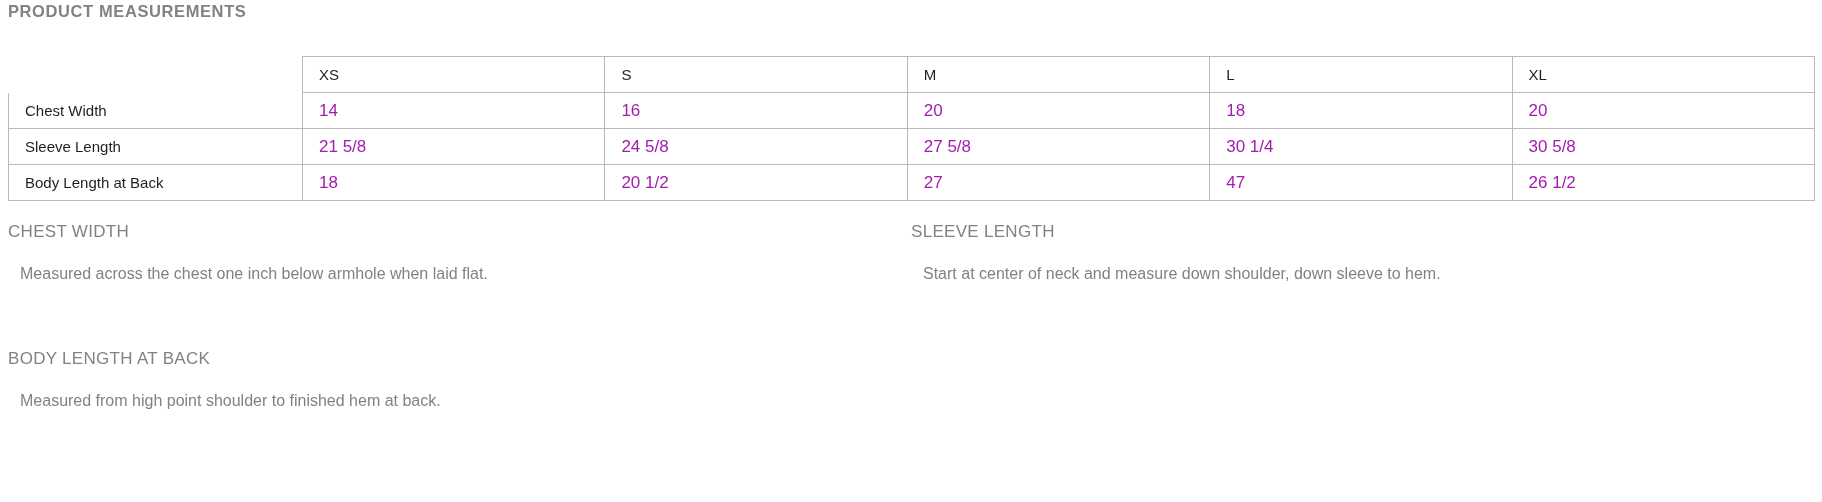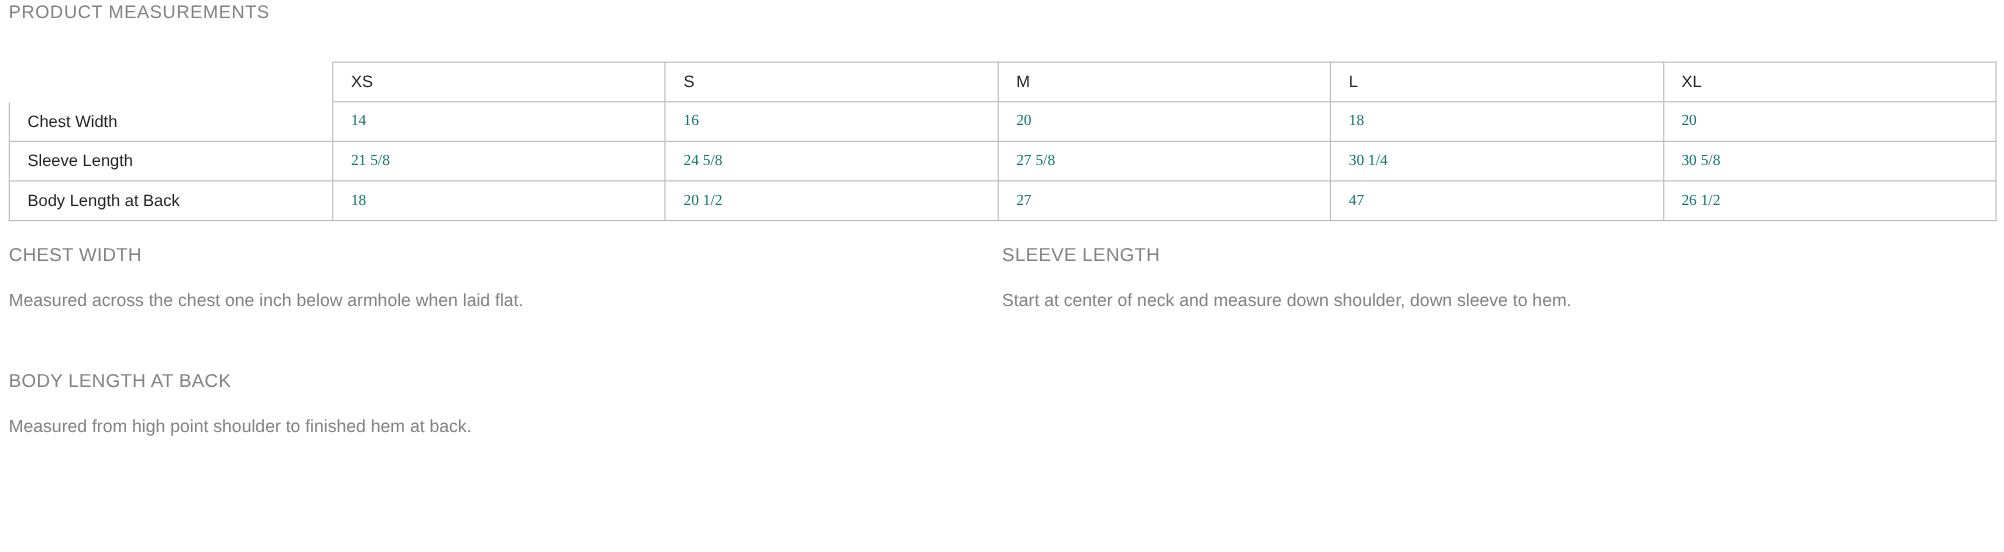--- a/index.html
+++ b/index.html
@@ -19,21 +19,21 @@
     width: 1822px;
     height: 502px;
     box-sizing: border-box;
     padding: 0;
   }
   .section-title {
     position: absolute;
     left: 8px;
     top: 2px;
     font-size: 16.5px;
-    font-weight: normal;
+    font-weight: bold;
     letter-spacing: 0.6px;
     color: #808285;
     text-transform: uppercase;
   }
 
   
   .measure-table {
     position: absolute;
     left: 8px;
     top: 56px;
@@ -63,23 +63,22 @@
   .measure-table thead th.corner {
     border-left-color: transparent;
     border-top-color: transparent;
     border-bottom-color: transparent;
   }
   .measure-table tbody th.row-label {
     font-size: 15px;
     color: #231f20;
   }
   .measure-table tbody td.value {
-    font-size: 14px;
-    color: #0f766e;
-    font-family: Liberation Serif, serif;
+    font-size: 17px;
+    color: #a21caf;
   }
 
   
   .defs {
     position: absolute;
     left: 8px;
     top: 222px;
     width: 1806px;
   }
   .def-row {
@@ -98,21 +97,21 @@
     font-size: 17px;
     color: #808285;
     letter-spacing: 0.3px;
     text-transform: uppercase;
     margin: 0 0 22px 0;
     font-weight: normal;
   }
   .def-text {
     font-size: 16px;
     color: #808285;
-    margin: 0;
+    margin: 12px;
     line-height: 1.2;
   }
   .def-col.empty { visibility: hidden; }
 </style>
 </head>
 <body>
 
 <div class="page">
 
   <div class="section-title">PRODUCT MEASUREMENTS</div>

